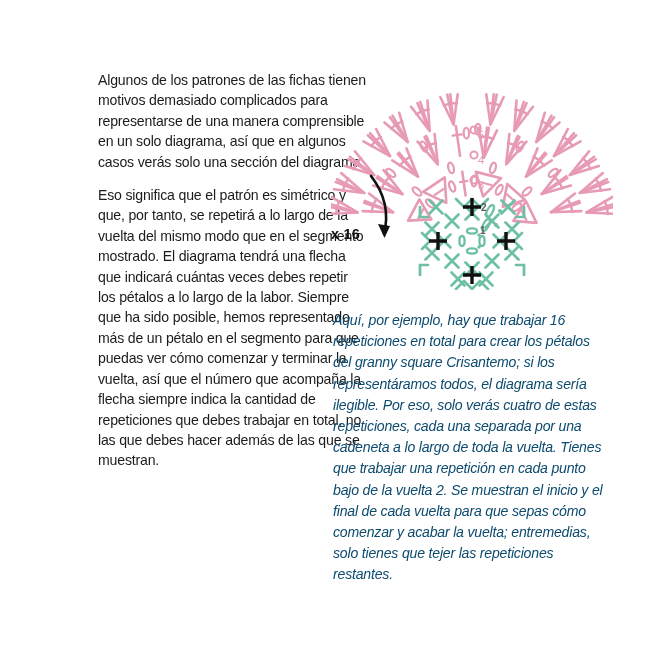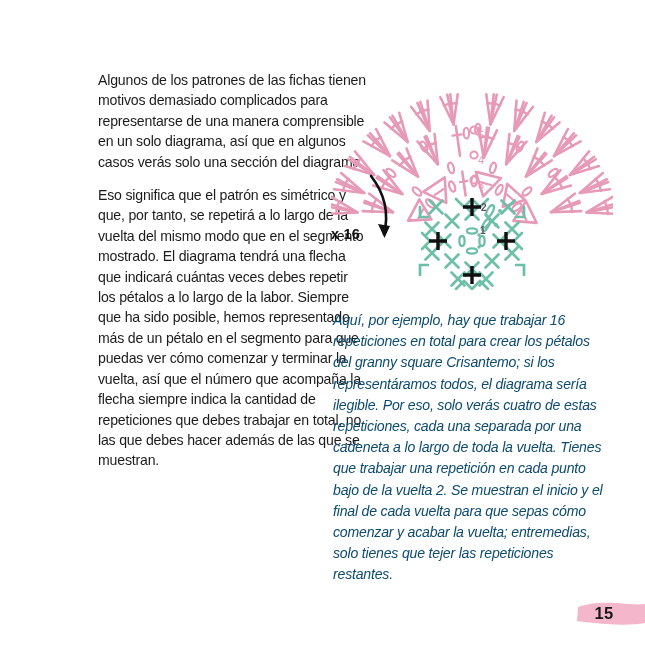--- a/index.html
+++ b/index.html
@@ -473,20 +473,14 @@
       </svg>
 
       <div class="repeat-label">x 16</div>
     </div>
 
     <div class="caption">
       <p>Aquí, por ejemplo, hay que trabajar 16 repeticiones en total para crear los pétalos del granny square Crisantemo; si los representáramos todos, el diagrama sería ilegible. Por eso, solo verás cuatro de estas repeticiones, cada una separada por una cadeneta a lo largo de toda la vuelta. Tienes que trabajar una repetición en cada punto bajo de la vuelta 2. Se muestran el inicio y el final de cada vuelta para que sepas cómo comenzar y acabar la vuelta; entremedias, solo tienes que tejer las repeticiones restantes.</p>
     </div>
   </div>
 
-  <div class="page-band">
-    <svg class="page-band-shape" width="69" height="27" viewBox="0 0 69 27">
-      <path d="M 2 7 C 12 3, 26 2, 40 3 C 52 4, 62 5, 69 4 L 69 23 C 58 25, 44 25, 30 24 C 18 23, 8 22, 1 21 Z" fill="#f3b6cb"></path>
-    </svg>
-    <div class="page-number">15</div>
-  </div>
 
 </div>
 
 </body></html>

